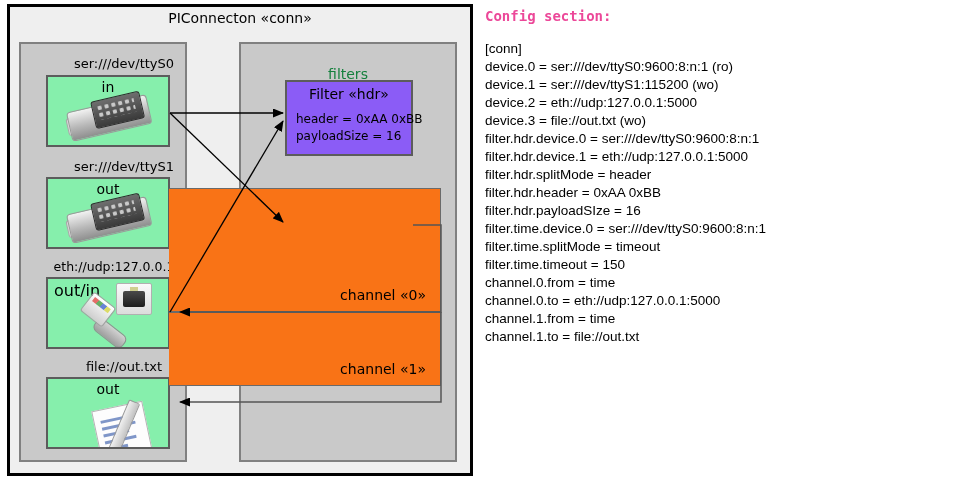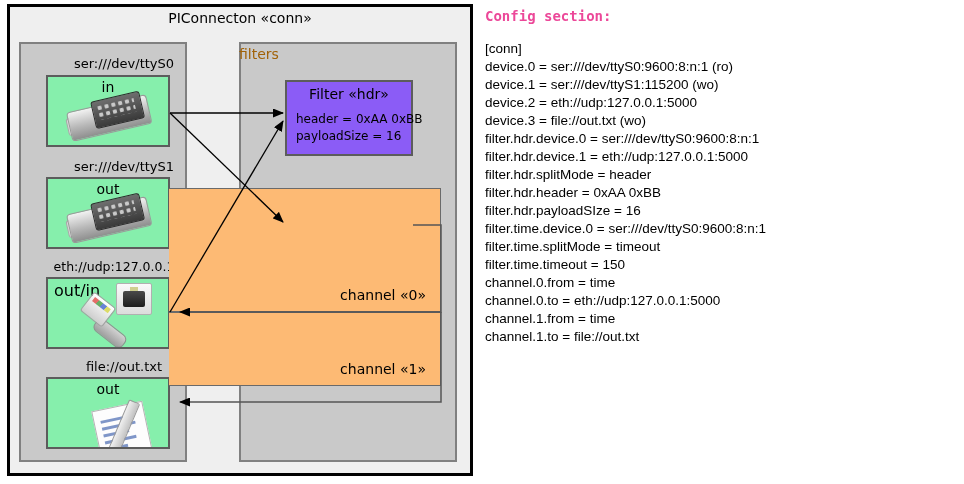--- a/index.html
+++ b/index.html
@@ -9,37 +9,37 @@
   #root{position:absolute;left:2px;top:0;width:964px;height:484px;}
 
   
   .outer-frame{position:absolute;left:5px;top:4px;width:466px;height:472px;
       background:#efefef;border:3px solid #000;box-sizing:border-box;}
   .outer-title{position:absolute;left:5px;top:10px;width:466px;text-align:center;
       font-size:14px;color:#000;}
 
   .group{position:absolute;background:#c9c9c9;border:2px solid #808080;
       box-sizing:border-box;}
-  .group-title{position:absolute;width:100%;font-size:14px;color:#a16207;}
+  .group-title{position:absolute;width:100%;text-align:center;font-size:14px;color:#15803d;margin-top:20px;}
 
   .devgroup{left:17px;top:42px;width:168px;height:420px;}
   .filtgroup{left:237px;top:42px;width:218px;height:420px;}
 
   .dev-label{position:absolute;font-size:13px;color:#000;text-align:center;width:148px;left:10px;margin-left:38px;}
 
   .devbox{position:absolute;background:#86efac;border:2px solid #5c5c5c;box-sizing:border-box;
       overflow:hidden;}
   .devbox .cap{position:absolute;top:2px;width:100%;text-align:center;font-size:14px;color:#000;}
   .devbox .cap.left{text-align:left;left:6px;width:auto;font-size:16px;}
 
   .fbox{position:absolute;background:#8b5cf6;border:2px solid #5c5c5c;box-sizing:border-box;}
   .fbox .ftitle{position:absolute;top:4px;width:100%;text-align:center;font-size:14px;color:#000;}
   .fbox .fline{position:absolute;left:9px;font-size:12px;color:#000;white-space:nowrap;}
 
-  .chanbox{position:absolute;background:#fdba74;border:1px solid #6a6a6a;box-sizing:border-box;}
+  .chanbox{position:absolute;background:#f97316;border:1px solid #6a6a6a;box-sizing:border-box;}
   .chanbox .clabel{position:absolute;right:10px;bottom:6px;font-size:14px;color:#000;}
 
   svg.overlay{position:absolute;left:0;top:0;width:964px;height:484px;pointer-events:none;}
 
   
   .cfg{position:absolute;left:483px;top:8px;width:470px;}
   .cfg-head{font-family:"DejaVu Sans Mono","Liberation Mono",monospace;
       font-size:14px;font-weight:bold;color:#ec4899;letter-spacing:0px;}
   .cfg-body{margin-top:16px;font-family:Liberation Sans, sans-serif;
       font-size:13.5px;line-height:18px;color:#000;white-space:pre;}

